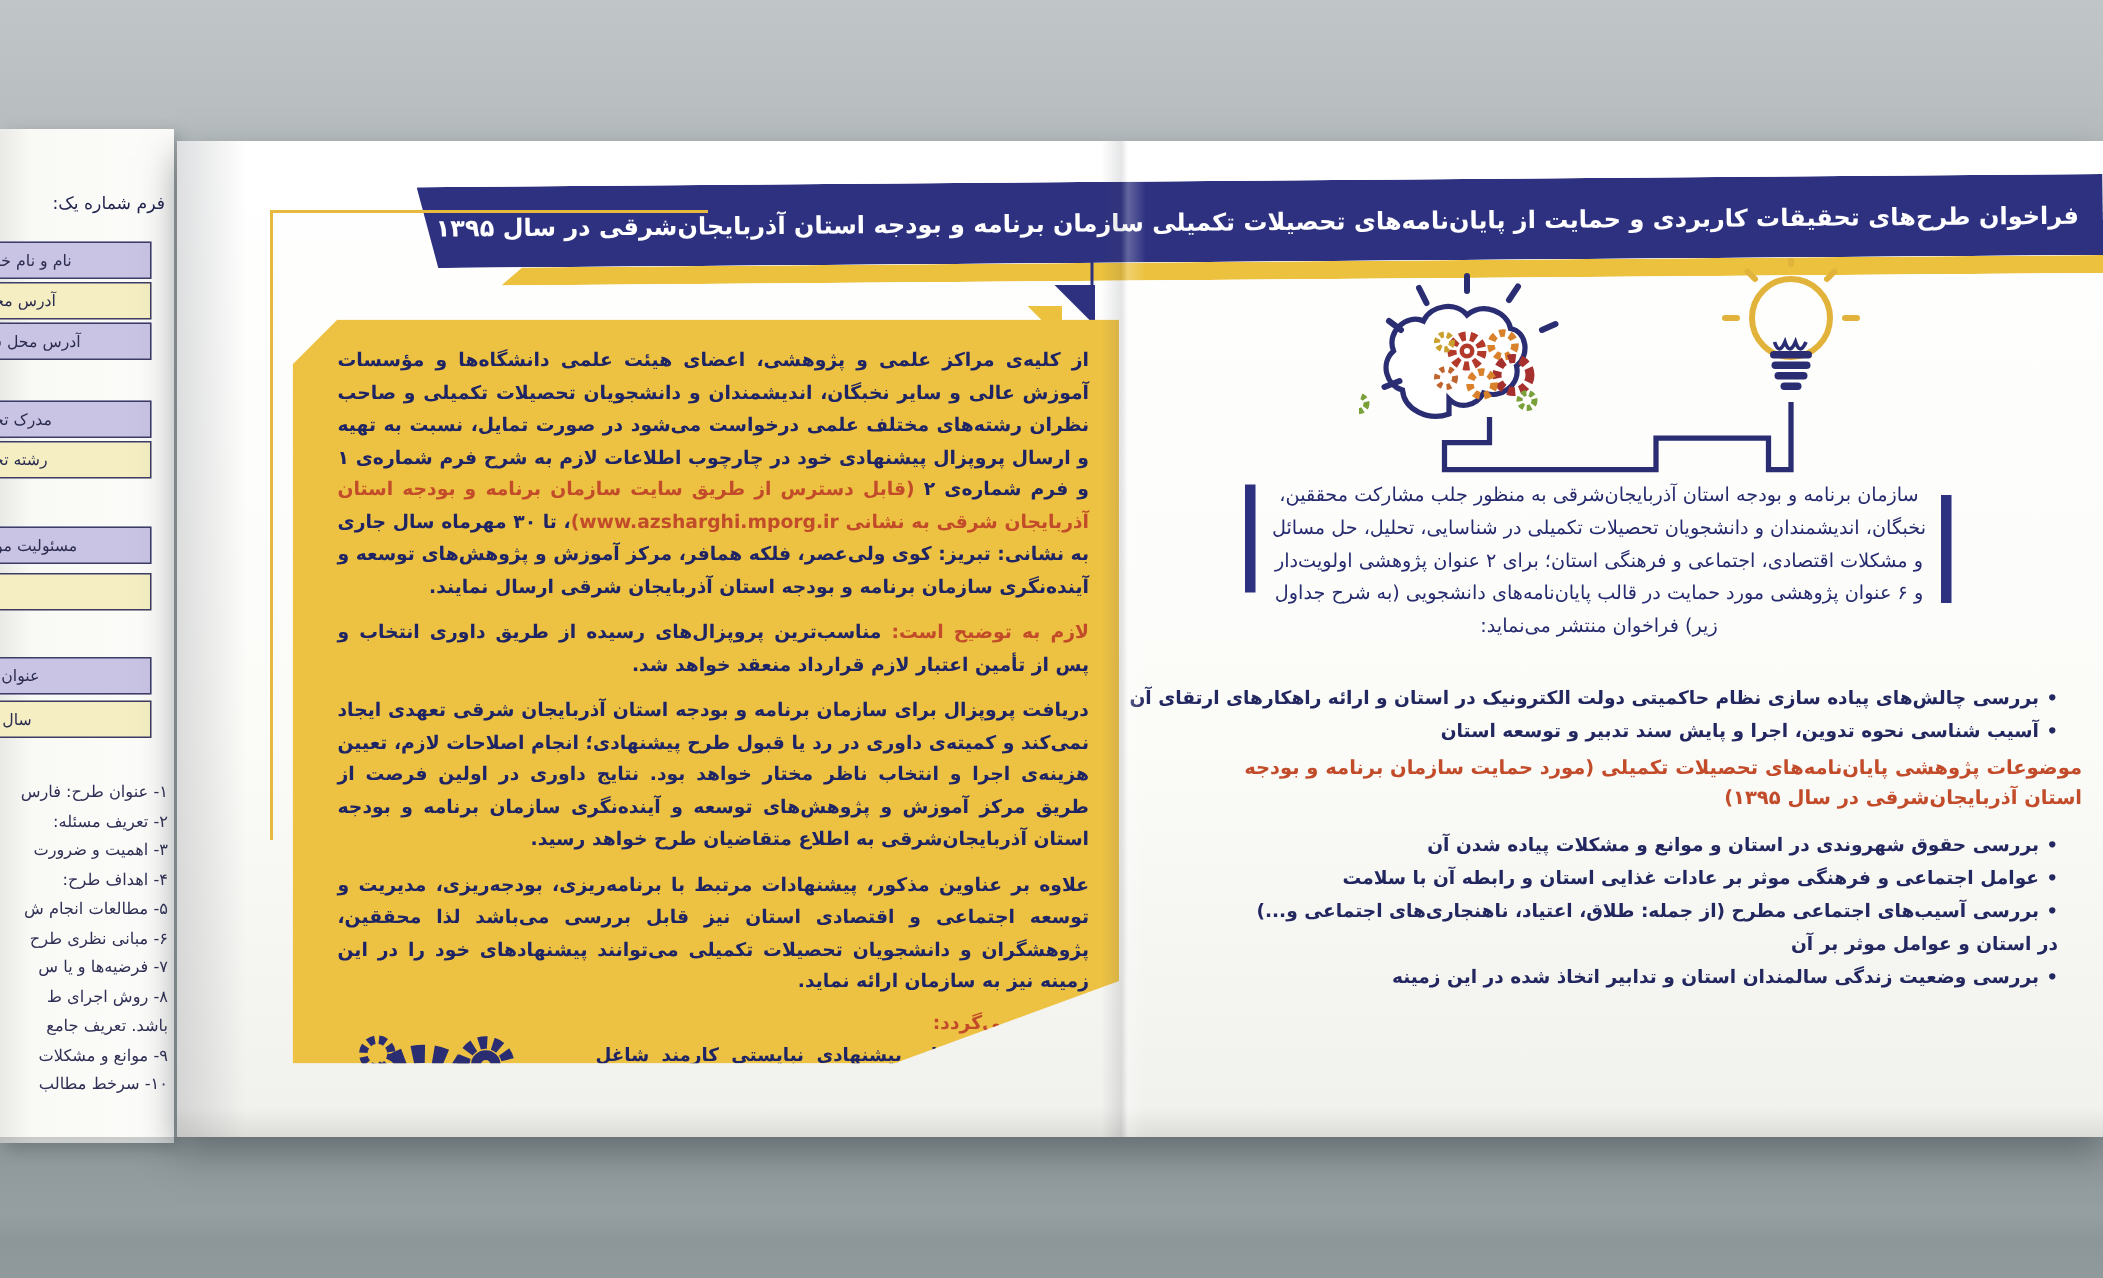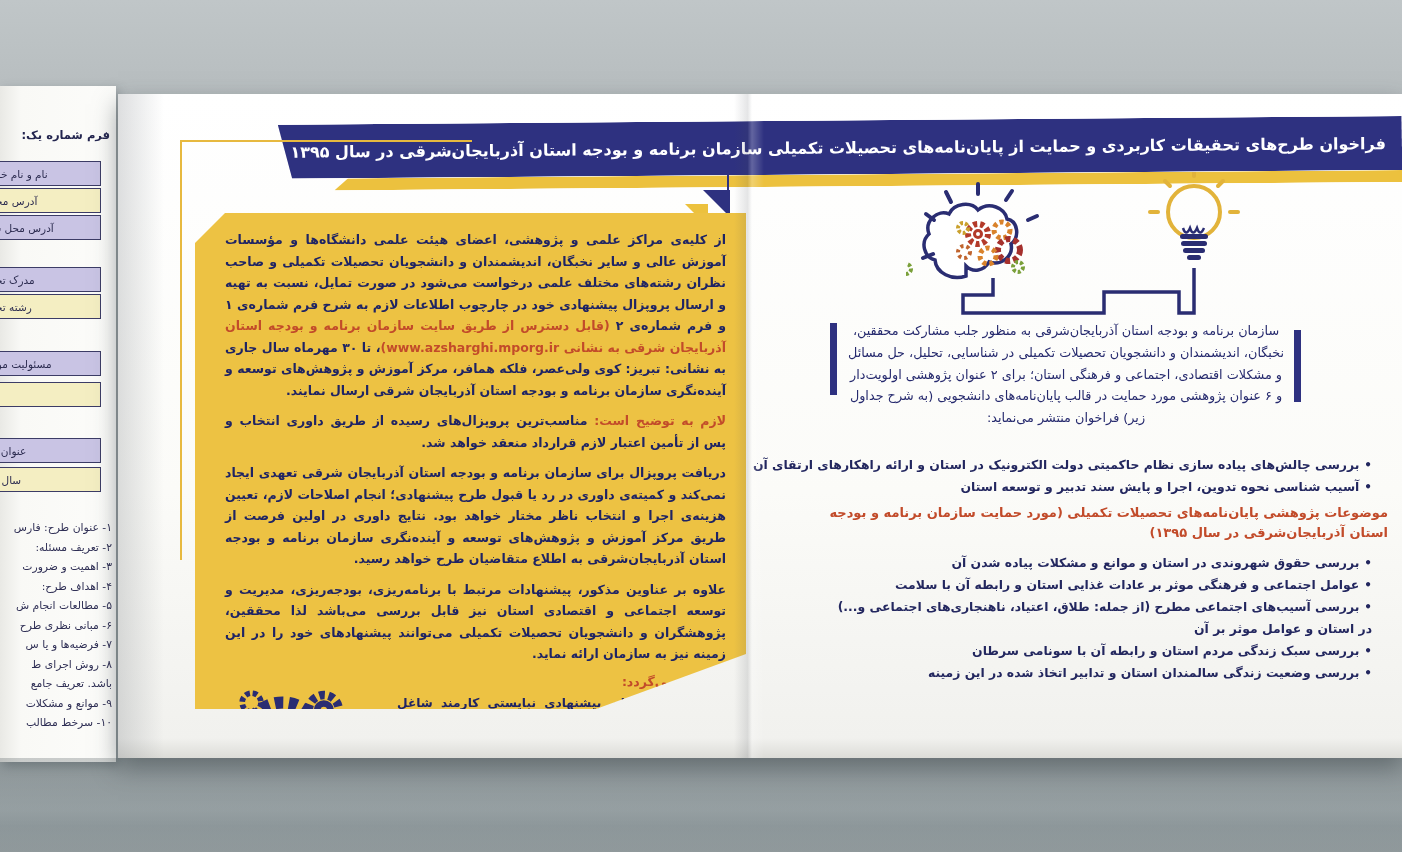--- a/index.html
+++ b/index.html
@@ -11,21 +11,21 @@
   .scene{position:absolute;inset:0;}
 
   
   .strip-page{
     position:absolute;left:0;top:86px;width:116px;height:676px;
     background:linear-gradient(90deg,#e9e9e5 0%,#f9f9f6 18%,#fcfcfa 100%);
     box-shadow:3px 4px 10px rgba(50,60,65,.35);
     direction:rtl;overflow:hidden;
   }
   .strip-title{
-    position:absolute;right:6px;top:42px;font-size:11.5px;font-weight:bold;color:#23254f;white-space:nowrap;
+    position:absolute;right:6px;top:42px;font-size:11.5px;font-weight:normal;color:#23254f;white-space:nowrap;
   }
   .f-box{
     position:absolute;left:-40px;width:141px;height:25px;
     border:1px solid #3c3c66;display:flex;align-items:center;justify-content:flex-end;
     padding-left:4px;box-sizing:border-box;
   }
   .f-box span{font-size:10.5px;color:#2c2c50;white-space:nowrap;padding-left:3px;}
   .lav{background:#c9c4e4;}
   .crm{background:#f4eec2;}
   .strip-list{position:absolute;right:4px;top:432px;width:130px;}
@@ -256,21 +256,20 @@
       <div class="rp-item"><span class="blt">•</span><span>بررسی چالش‌های پیاده سازی نظام حاکمیتی دولت الکترونیک در استان و ارائه راهکارهای ارتقای آن</span></div>
       <div class="rp-item"><span class="blt">•</span><span>آسیب شناسی نحوه تدوین، اجرا و پایش سند تدبیر و توسعه استان</span></div>
     </div>
 
     <div class="rp-h h2">موضوعات پژوهشی پایان‌نامه‌های تحصیلات تکمیلی (مورد حمایت سازمان برنامه و بودجه استان آذربایجان‌شرقی در سال ۱۳۹۵)</div>
     <div class="rp-list list2">
       <div class="rp-item"><span class="blt">•</span><span class="wrap">بررسی حقوق شهروندی در استان و موانع و مشکلات پیاده شدن آن</span></div>
       <div class="rp-item"><span class="blt">•</span><span class="wrap">عوامل اجتماعی و فرهنگی موثر بر عادات غذایی استان و رابطه آن با سلامت</span></div>
       <div class="rp-item"><span class="blt">•</span><span class="wrap">بررسی آسیب‌های اجتماعی مطرح (از جمله: طلاق، اعتیاد، ناهنجاری‌های اجتماعی و...)
 در استان و عوامل موثر بر آن</span></div>
-      <div class="rp-item"><span class="blt">•</span><span class="wrap">بررسی سبک زندگی مردم استان و رابطه آن با سونامی سرطان</span></div>
       <div class="rp-item"><span class="blt">•</span><span class="wrap">بررسی وضعیت زندگی سالمندان استان و تدابیر اتخاذ شده در این زمینه</span></div>
     </div>
 
     <div class="spine"></div>
   </div>
 
   <div class="table-shade"></div>
 </div>
 
 </body></html>

